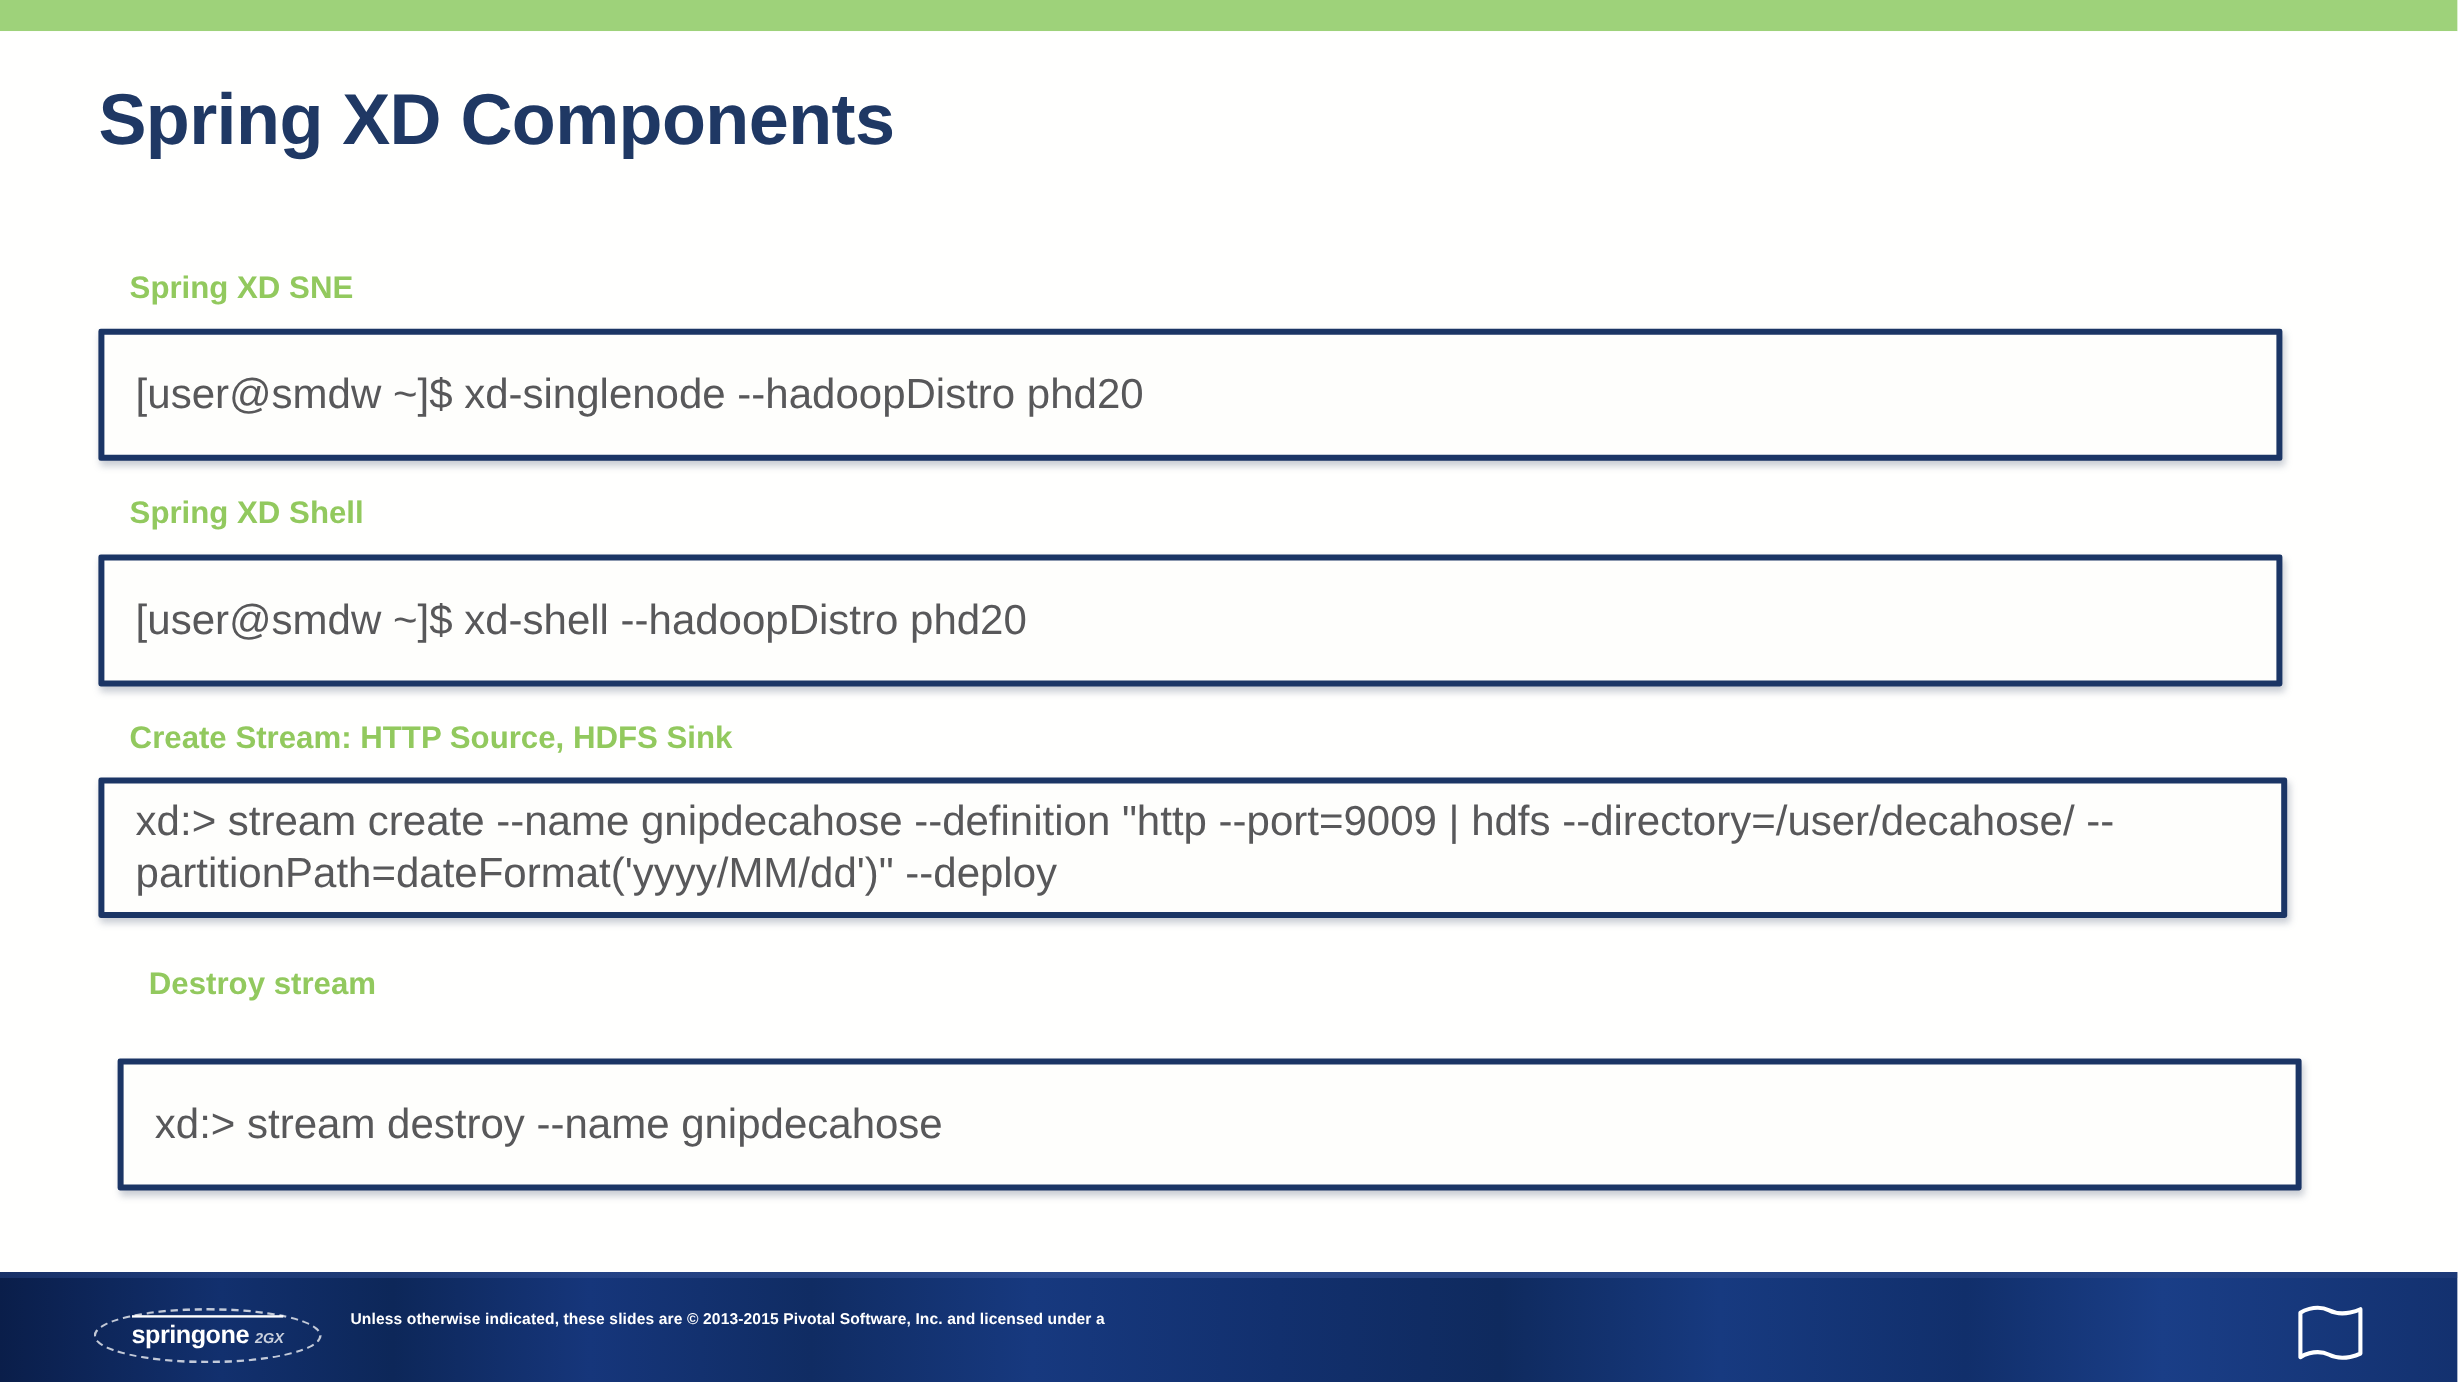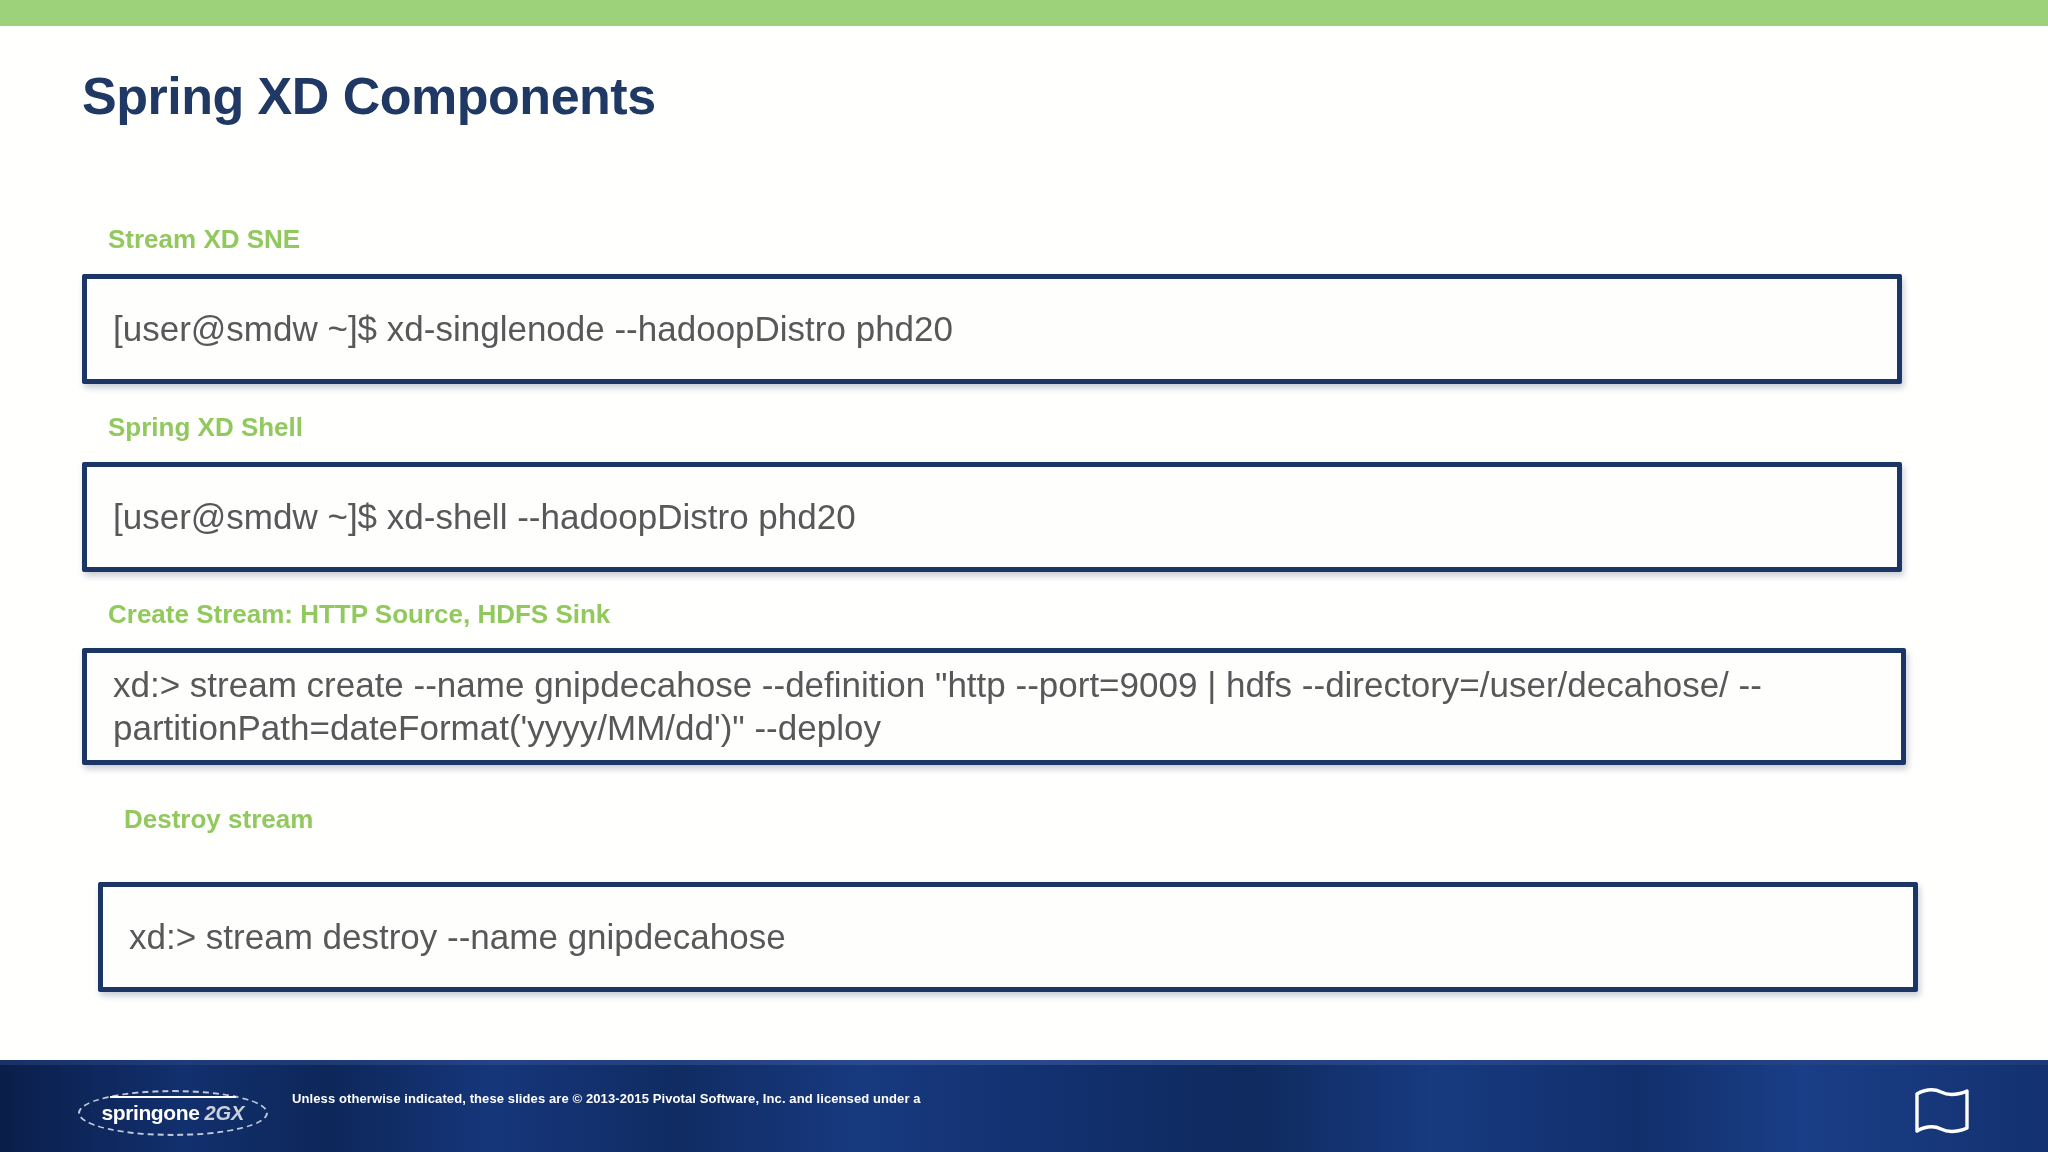--- a/index.html
+++ b/index.html
@@ -33,21 +33,21 @@
     left: 0;
     width: 2048px;
     height: 1034px;
     background: #FFFFFE;
   }
 
   .slide-title {
     position: absolute;
     left: 82px;
     top: 44px;
-    font-size: 52px;
+    font-size: 60px;
     font-weight: bold;
     color: #1F3864;
     letter-spacing: -0.5px;
     line-height: 1;
     white-space: nowrap;
     font-stretch: condensed;
     text-align: center;
   }
 
   
@@ -149,21 +149,21 @@
     left: 0; right: 0;
     top: 12px;
     text-align: center;
     color: #FFFFFF;
     font-size: 21px;
     font-weight: bold;
     letter-spacing: -0.4px;
     line-height: 1;
   }
   .springone-logo .wordmark .gx {
-    font-size: 20px;
+    font-size: 12px;
     letter-spacing: 0;
     opacity: .78;
     font-style: italic;
     margin-left: 5px;
   }
   .springone-logo .topline {
     position: absolute;
     left: 32px;
     right: 32px;
     top: 6px;
@@ -194,21 +194,21 @@
 </head>
 <body>
 
 <div class="top-bar"></div>
 
 <div class="slide">
 
   <div class="slide-title">Spring XD Components</div>
 
   <div class="section" id="sec-sne">
-    <div class="section-label">Stream XD SNE</div>
+    <div class="section-label">Spring XD SNE</div>
     <div class="cmd-box">
       <div class="cmd-text">[user@smdw ~]$ xd-singlenode --hadoopDistro phd20</div>
     </div>
   </div>
 
   <div class="section" id="sec-shell">
     <div class="section-label">Spring XD Shell</div>
     <div class="cmd-box">
       <div class="cmd-text">[user@smdw ~]$ xd-shell --hadoopDistro phd20</div>
     </div>

